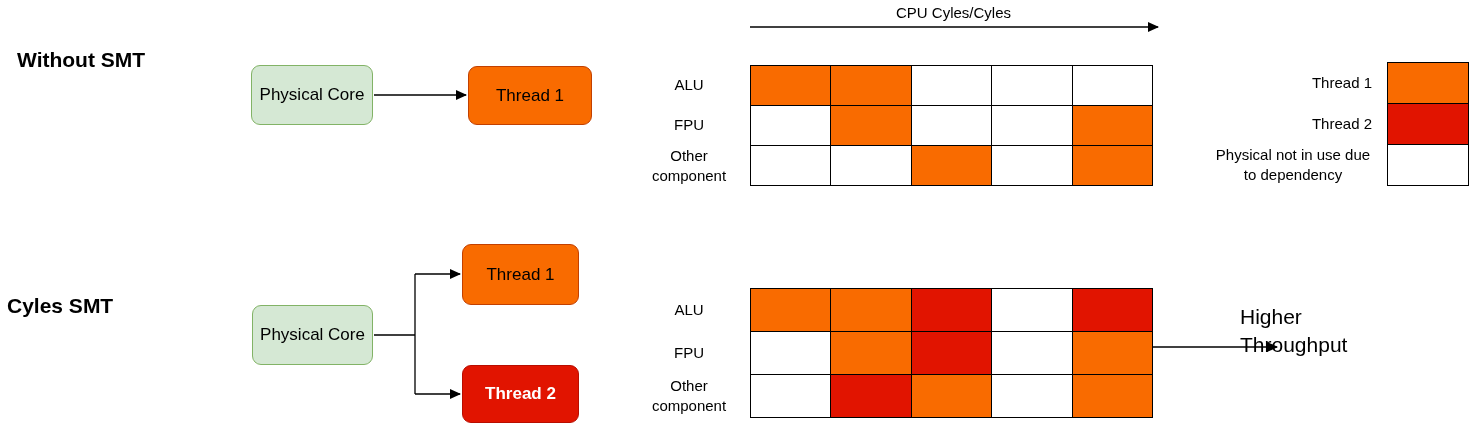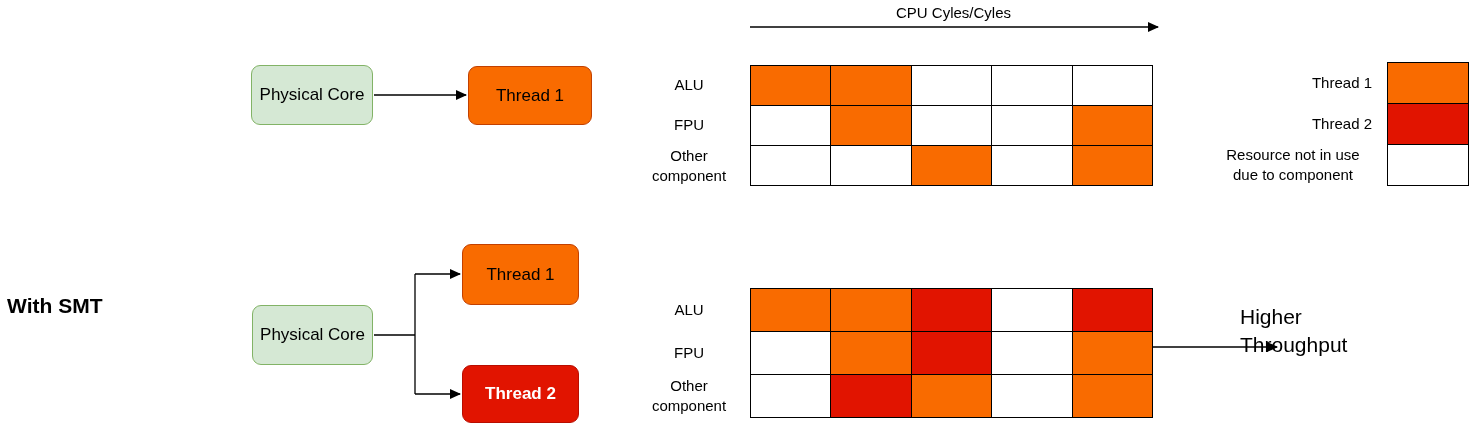--- a/index.html
+++ b/index.html
@@ -76,20 +76,21 @@
 
     <line x1="374" y1="95" x2="466" y2="95" stroke="#000" stroke-width="1.3" marker-end="url(#ah)"></line>
 
     <path d="M374,335 H415 M415,274 V394" stroke="#000" stroke-width="1.3" fill="none"></path>
     <line x1="415" y1="274" x2="460" y2="274" stroke="#000" stroke-width="1.3" marker-end="url(#ah)"></line>
     <line x1="415" y1="394" x2="460" y2="394" stroke="#000" stroke-width="1.3" marker-end="url(#ah)"></line>
 
     <line x1="1153" y1="347" x2="1277" y2="347" stroke="#000" stroke-width="1.3" marker-end="url(#ah)"></line>
   </svg>
 
+  <div class="section-title t-without">Without SMT</div>
 
   <div class="box core-a" style="background: rgb(213, 232, 212); border-color: rgb(130, 179, 102);">Physical Core</div>
 
   <div class="box thread1-a" style="background: rgb(249, 107, 0); border-color: rgb(194, 64, 0);">Thread 1</div>
 
   <div class="axis-label">CPU Cyles/Cyles</div>
 
   <div class="rowlabels rl-a" id="rl-a">
       <div class="rlabel">ALU</div>
       <div class="rlabel">FPU</div>
@@ -114,30 +115,30 @@
     </div>
 
   <div class="legend-labels" id="legend-labels">
       <div class="llabel">
         <span>Thread 1</span>
       </div>
       <div class="llabel">
         <span>Thread 2</span>
       </div>
       <div class="llabel">
-        <span>Resource not in use due to component</span>
+        <span>Physical not in use due to dependency</span>
       </div>
     </div>
   <div class="legend-cells" id="legend-cells">
       <div style="background: rgb(249, 107, 0);"></div>
       <div style="background: rgb(225, 20, 0);"></div>
       <div style="background: rgb(255, 255, 255);"></div>
     </div>
 
-  <div class="section-title t-with">With SMT</div>
+  <div class="section-title t-with">Cyles SMT</div>
 
   <div class="box core-b" style="background: rgb(213, 232, 212); border-color: rgb(130, 179, 102);">Physical Core</div>
 
   <div class="box thread1-b" style="background: rgb(249, 107, 0); border-color: rgb(194, 64, 0);">Thread 1</div>
 
   <div class="box thread2-b" style="background: rgb(225, 20, 0); border-color: rgb(184, 13, 0);">Thread 2</div>
 
   <div class="rowlabels rl-b" id="rl-b">
       <div class="rlabel">ALU</div>
       <div class="rlabel">FPU</div>

